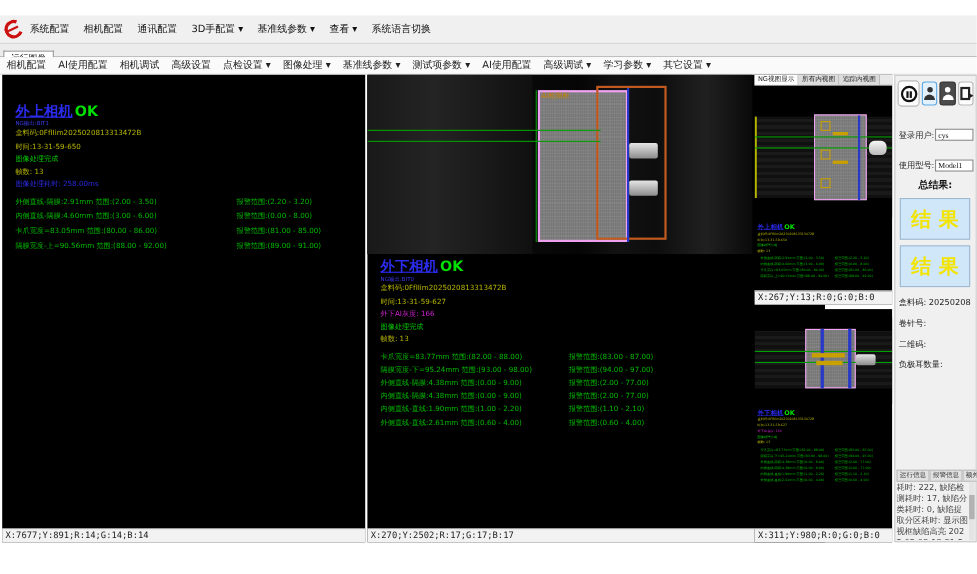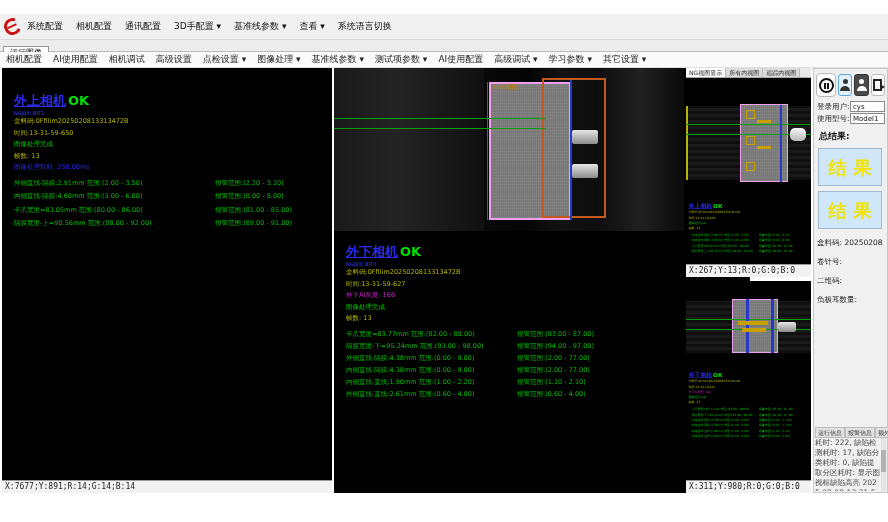--- a/index.html
+++ b/index.html
@@ -106,25 +106,25 @@
   .pause-ring i { position:absolute; top:3px; width:2px; height:6px; background:#111; }
   .pause-ring i:first-child { left:3px; } .pause-ring i:last-child { right:3px; }
   .person { position:relative; width:10px; height:12px; }
   .person .head { position:absolute; left:2.5px; top:0; width:5px; height:5px; border-radius:50%; background:#333; }
   .person .bod  { position:absolute; left:0; bottom:0; width:10px; height:5px; border-radius:5px 5px 0 0; background:#333; }
   .rp-btn.dark .head, .rp-btn.dark .bod { background:#fff; }
   .door { position:relative; width:9px; height:12px; border:2px solid #222; }
   .door .arrow { position:absolute; right:-5px; top:3px; width:0; height:0;
     border-top:3px solid transparent; border-bottom:3px solid transparent; border-left:5px solid #222; }
 
-  .fieldrow { display:flex; align-items:center; margin:1px 0 0 3px; }
+  .fieldrow { display:flex; align-items:center; margin:17px 0 0 3px;font-family:Liberation Serif, serif; }
   .fieldrow label { font-size:7.5px; color:#222; width:33px; }
   .fieldrow .valbox { width:35px; height:11px; background:#fff; border:1px solid #8a8a8a; font-size:7px;
     line-height:10px; padding-left:2px; color:#111; }
-  .rp-label { font-size:9px; font-weight:bold; color:#111; margin:6px 0 0 5px; }
+  .rp-label { font-size:9px; font-weight:bold; color:#111; margin:6px 0 0 21px; }
   .resultbox { width:64px; height:38px; margin:5px 0 0 4px; background:#cfe7f8; border:1px solid #9fb9d0;
     color:#f2e400; font-size:18px; font-weight:bold; letter-spacing:7px; text-align:center; line-height:38px;
     text-indent:7px; overflow:hidden; }
   .rp-inforow { font-size:7.5px; color:#222; margin:9px 0 0 3px; white-space:nowrap; }
   .infotabs { position:absolute; left:1px; top:358px; display:flex; }
   .infotab { font-size:6px; line-height:9px; padding:0 2px; background:#e2e2e2; border:1px solid #bbb; color:#333; white-space:nowrap; }
   .logarea { position:absolute; left:1px; top:369px; width:66px; height:53px; font-size:7.5px; line-height:10px;
     color:#444; overflow:hidden; word-break:break-all; }
   .vscroll { position:absolute; right:1px; top:369px; width:5px; height:53px; background:#e4e4e4; }
   .vscroll .thumb { position:absolute; left:0; top:12px; width:5px; height:22px; background:#b2b2b2; }
@@ -202,39 +202,40 @@
       <div class="roi-orange" style="left:208px;top:10px;width:64px;height:140px;"></div>
       <div class="gline" style="left:0;top:50px;width:212px;height:1px;"></div>
       <div class="gline" style="left:0;top:60px;width:212px;height:1px;"></div>
       <div class="gline" style="left:153px;top:14px;width:1px;height:138px;"></div>
       <div class="bline" style="left:236px;top:12px;width:2px;height:140px;"></div>
       <div class="tab-metal" style="left:238px;top:62px;width:26px;height:14px;"></div>
       <div class="tab-metal" style="left:238px;top:96px;width:26px;height:14px;"></div>
       <div class="abs" style="left:300px;top:0;width:2px;height:163px;background:#1e1e1e;"></div>
       <div class="ovl-orange" style="left:158px;top:15px;">AI检测框</div>
     </div>
-    <div class="textblock" style="margin-top:12px;">
+    <div class="textblock" style="margin-top:2px;">
       <div class="tb-title">
         <span class="cam">外下相机</span><span class="ok">OK</span>
       </div>
       <div class="tb-bit">NG输出:BIT0</div>
       <div class="tb-line t-yellow">盒料码:0FfIIim2025020813313472B</div>
       <div class="tb-line t-yellow">时间:13-31-59-627</div>
       <div class="tb-line t-magenta">外下AI灰度: 166</div>
       <div class="tb-line t-green">图像处理完成</div>
       <div class="tb-line t-yellow">帧数: 13</div>
     </div>
     <div class="measures">
       <div class="measure-row"><span>卡爪宽度=83.77mm 范围:(82.00 - 88.00)</span><span class="alarm">报警范围:(83.00 - 87.00)</span></div>
       <div class="measure-row"><span>隔膜宽度-下=95.24mm 范围:(93.00 - 98.00)</span><span class="alarm">报警范围:(94.00 - 97.00)</span></div>
       <div class="measure-row"><span>外侧直线-隔膜:4.38mm 范围:(0.00 - 9.00)</span><span class="alarm">报警范围:(2.00 - 77.00)</span></div>
       <div class="measure-row"><span>内侧直线-隔膜:4.38mm 范围:(0.00 - 9.00)</span><span class="alarm">报警范围:(2.00 - 77.00)</span></div>
       <div class="measure-row"><span>内侧直线-直线:1.90mm 范围:(1.00 - 2.20)</span><span class="alarm">报警范围:(1.10 - 2.10)</span></div>
       <div class="measure-row"><span>外侧直线-直线:2.61mm 范围:(0.60 - 4.00)</span><span class="alarm">报警范围:(0.60 - 4.00)</span></div>
     </div>
+    <div class="coordbar">X:270;Y:2502;R:17;G:17;B:17</div>
   </div>
 
   <div id="small-top" class="panel">
     <div class="minitabs">
       <span class="minitab active">NG视图显示</span>
       <span class="minitab">所有内视图</span>
       <span class="minitab">追踪内视图</span>
     </div>
     <div id="scene-small-top" class="mini-scene">
       <div class="hband" style="top:28px;height:74px;"></div>

